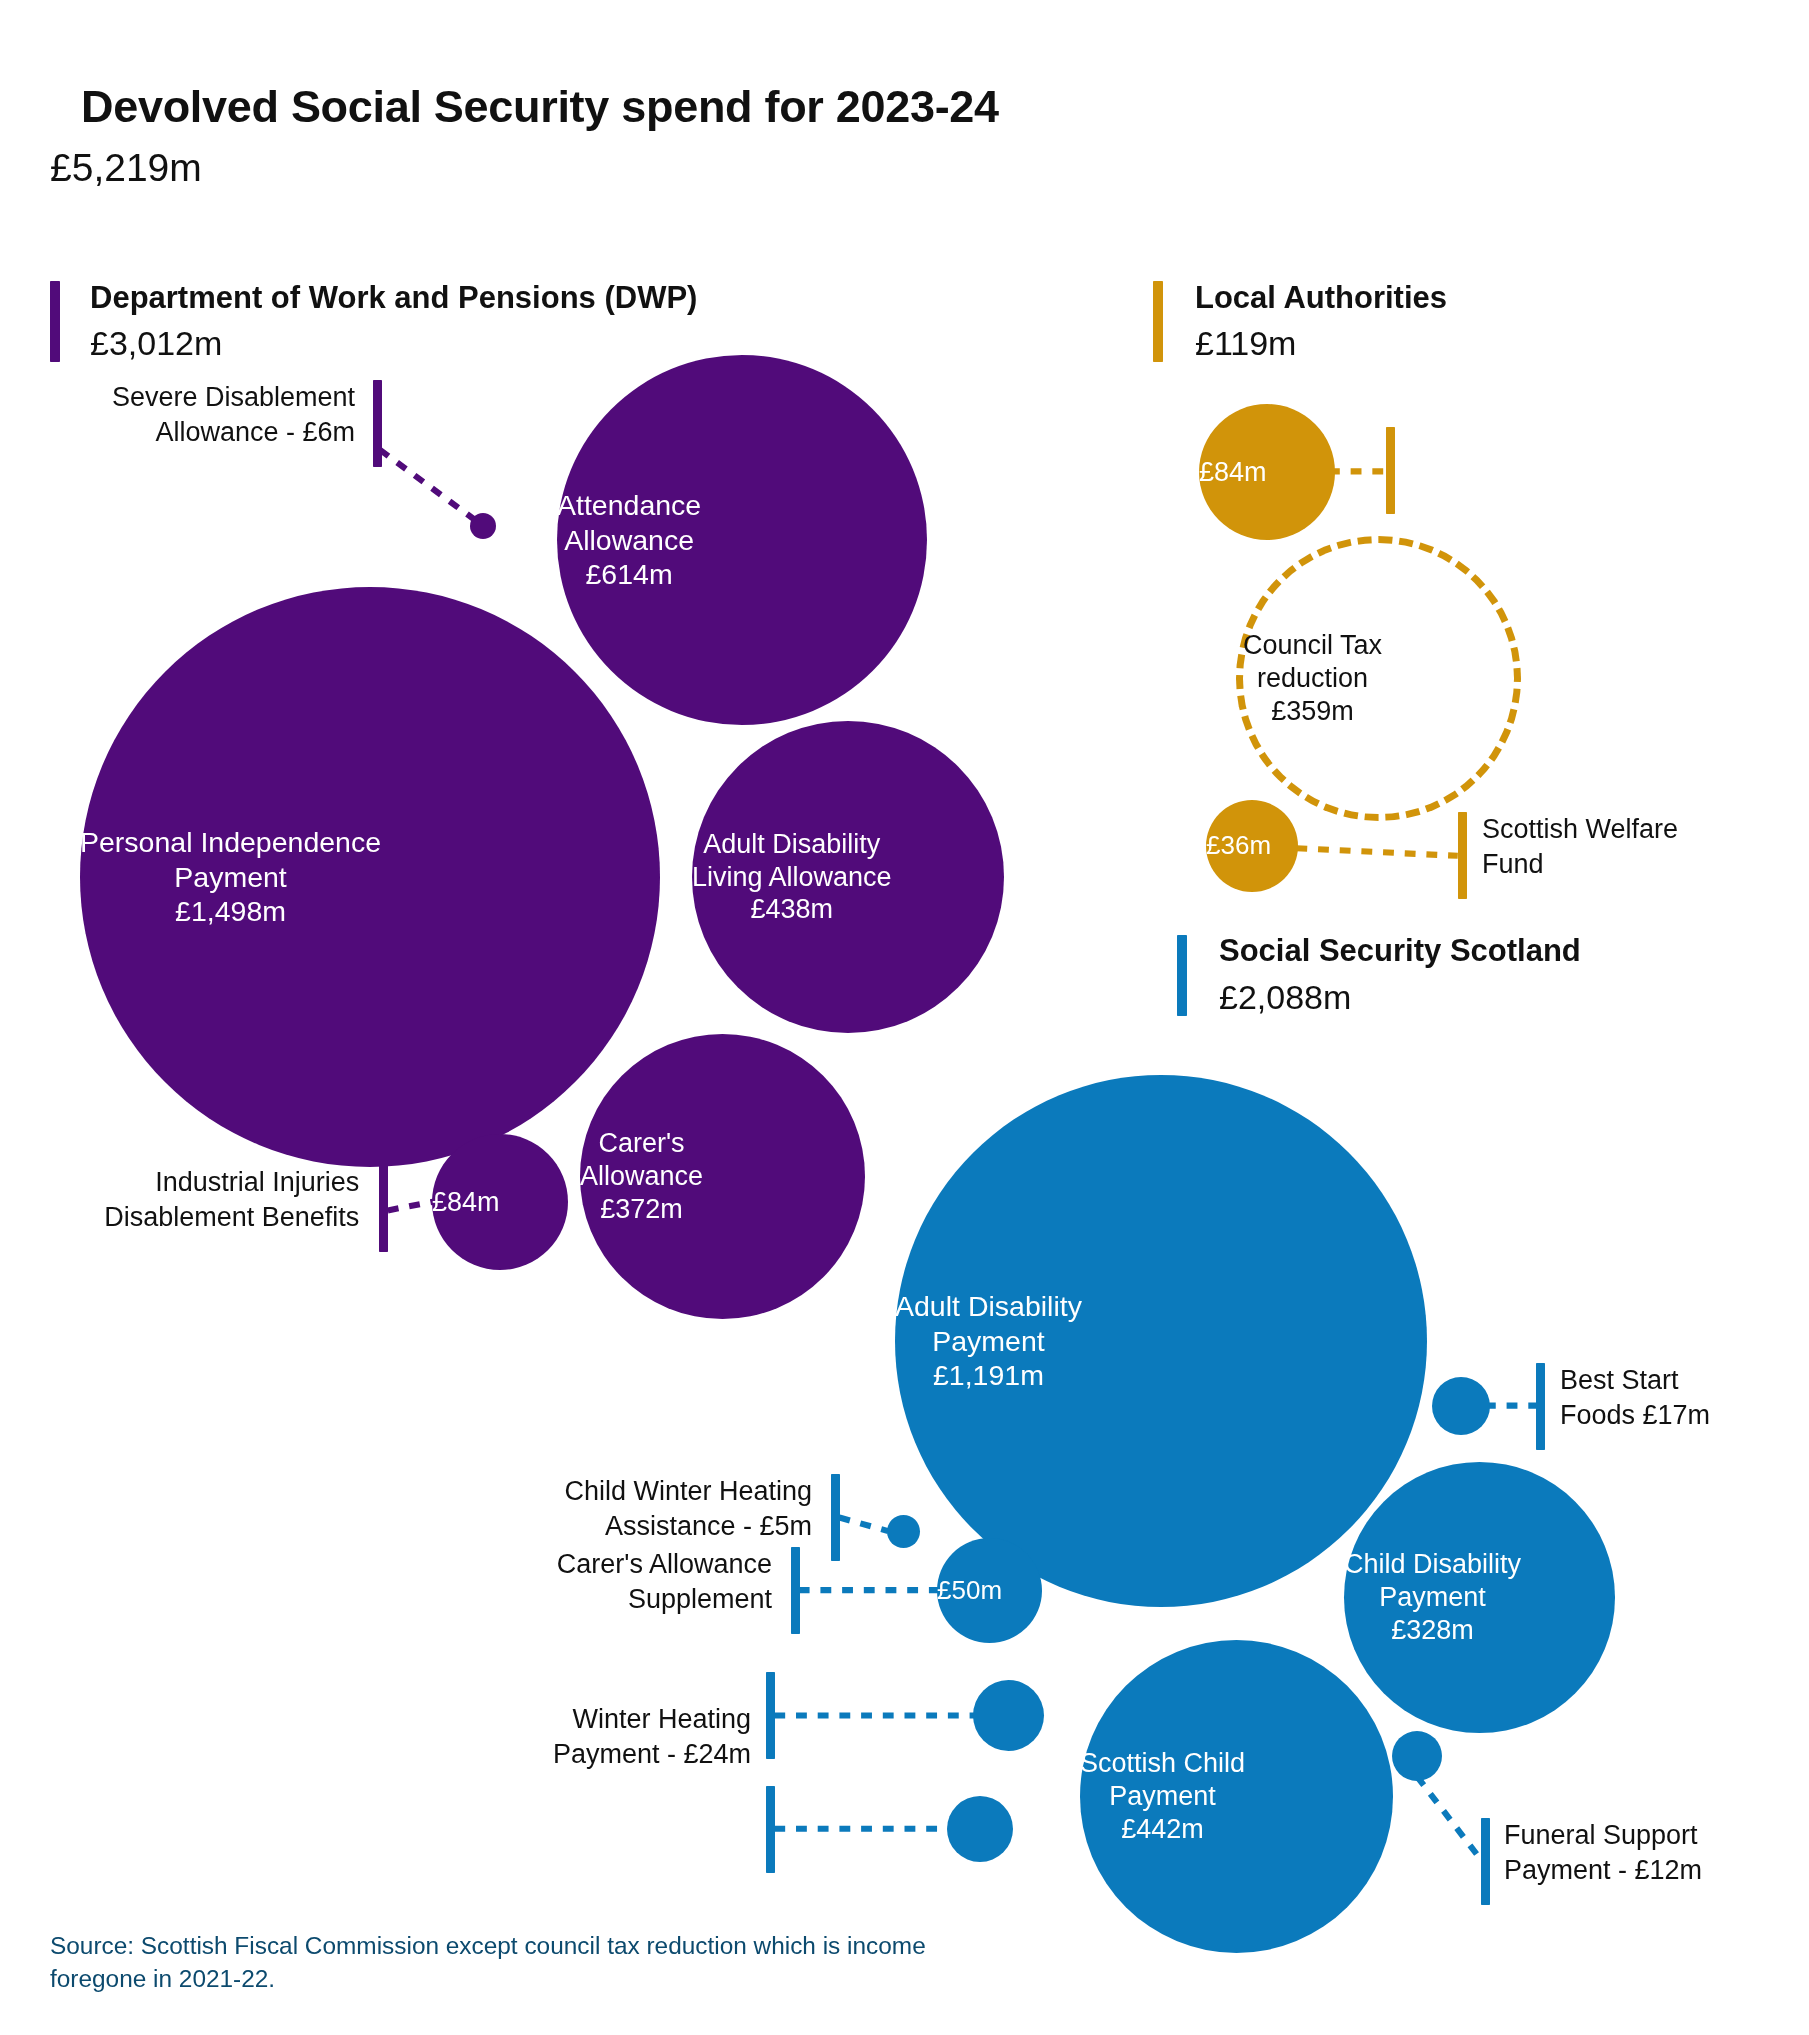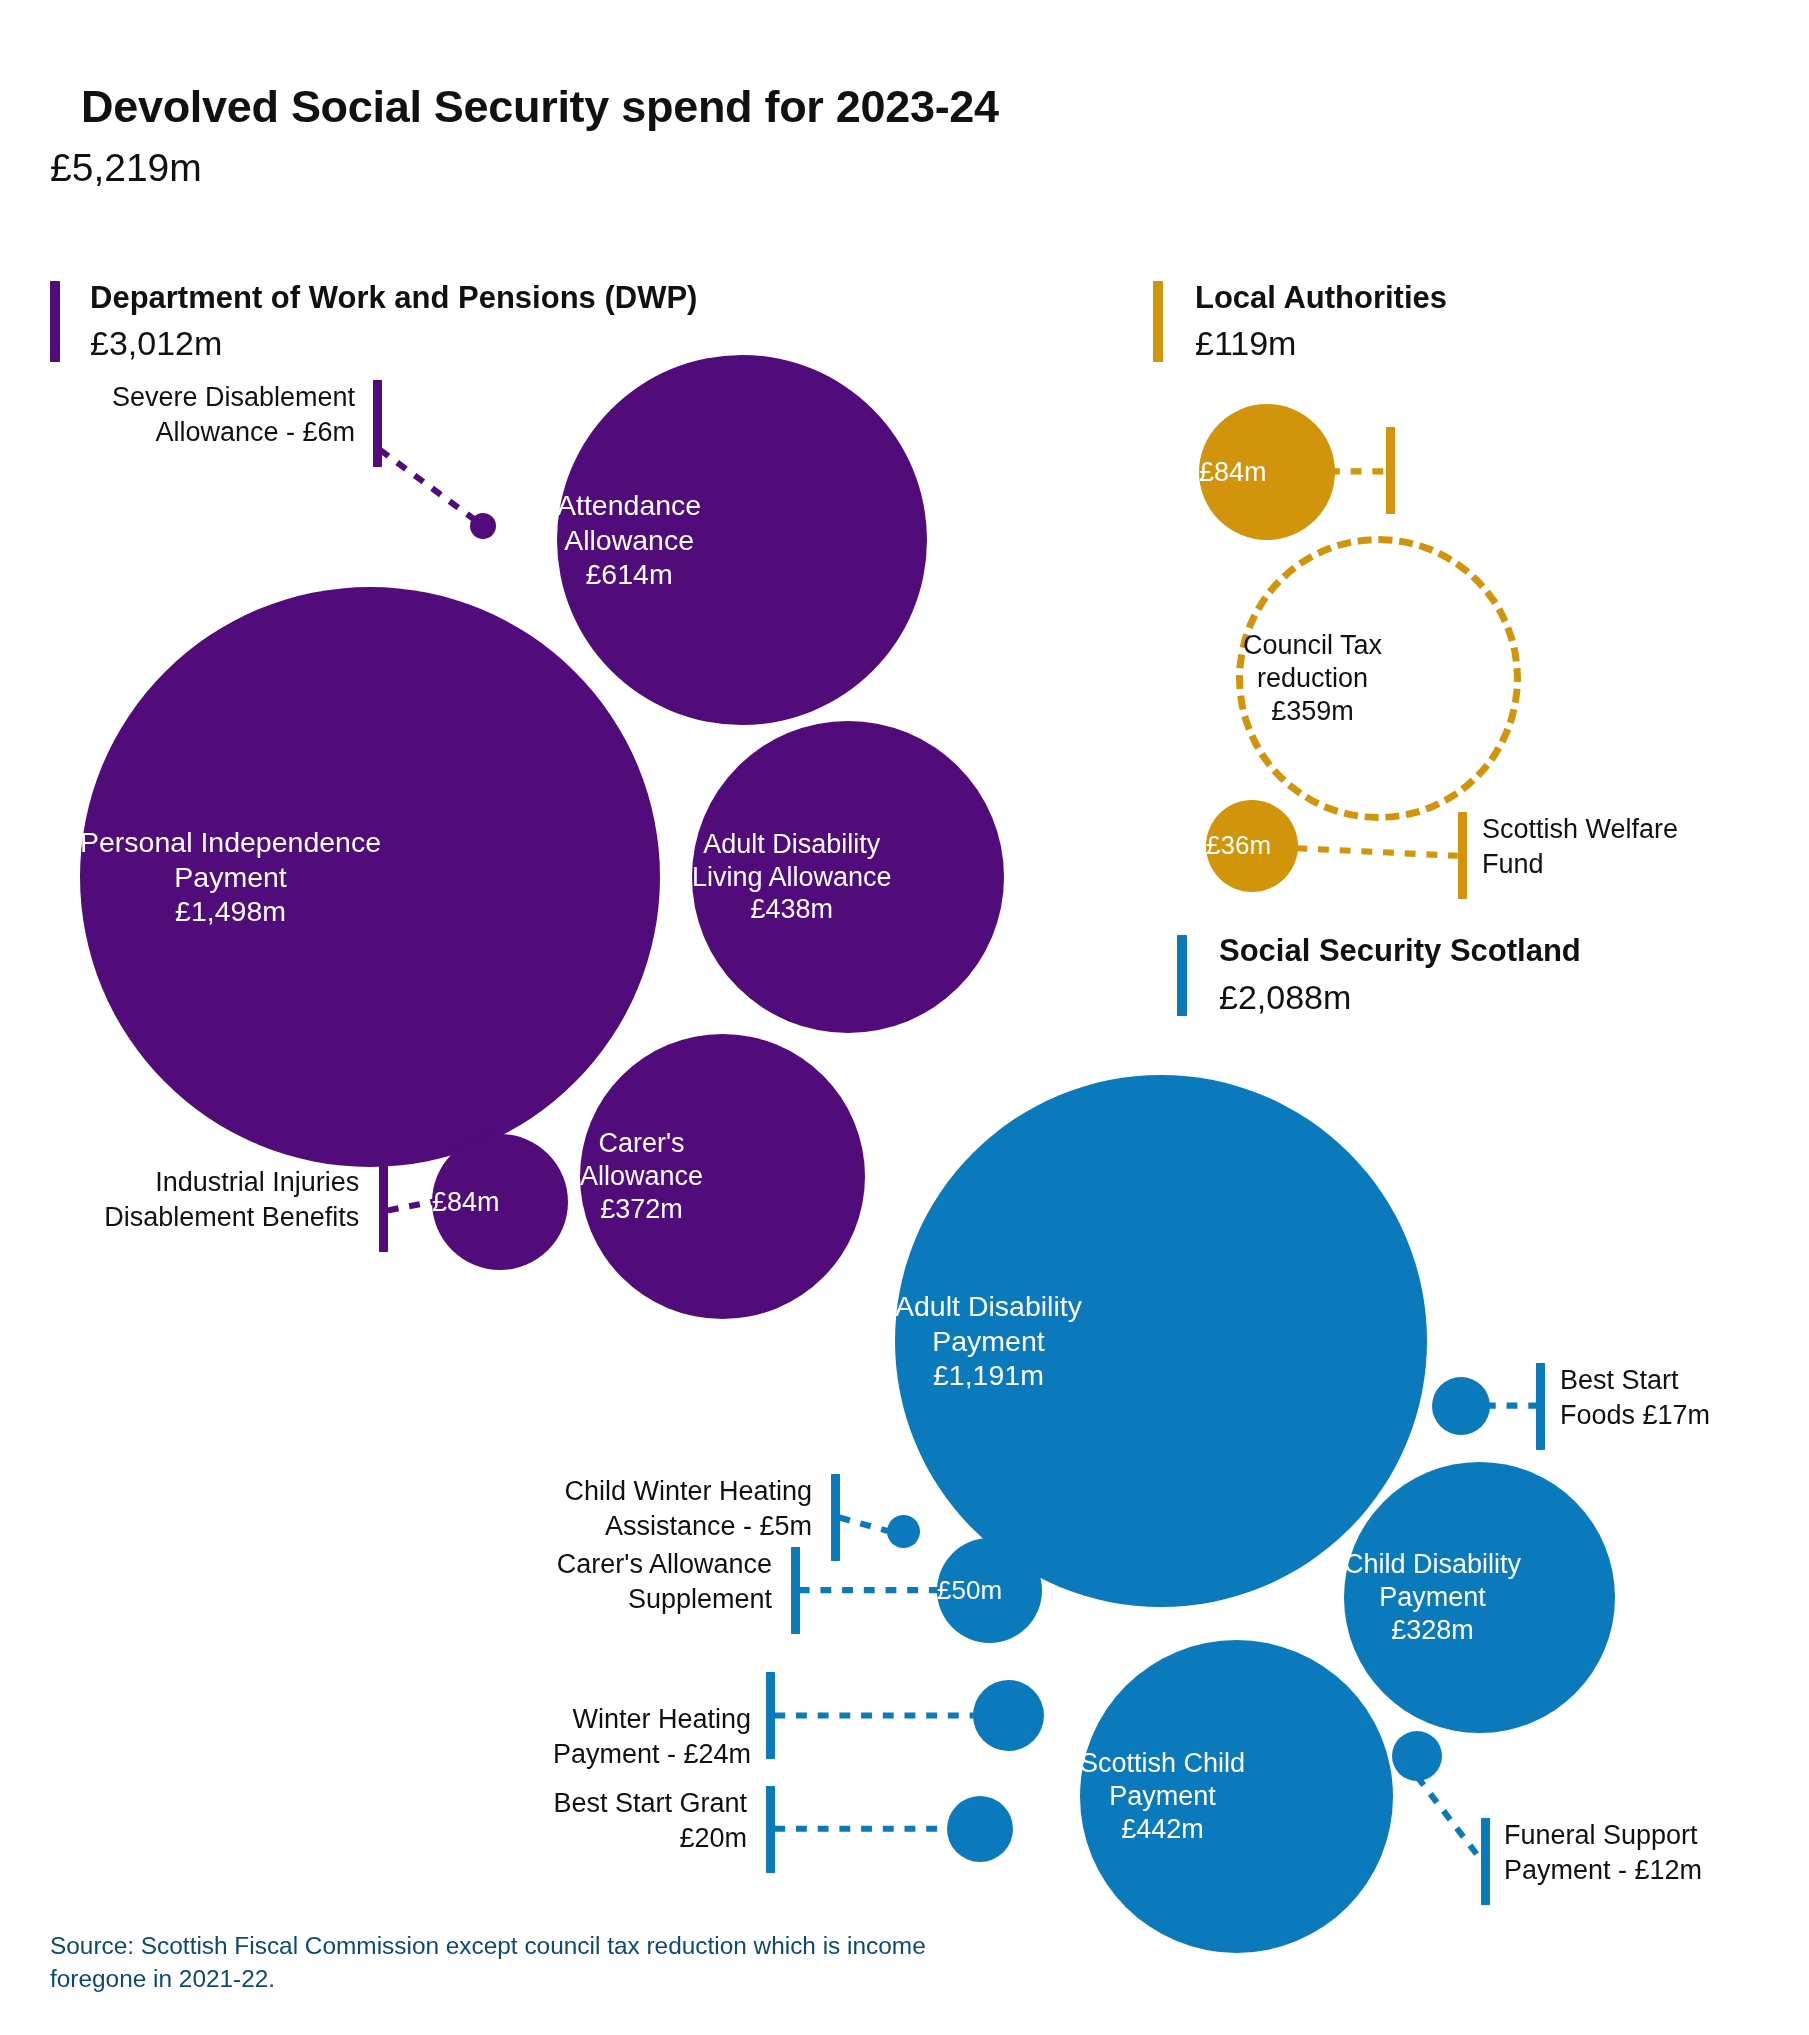--- a/index.html
+++ b/index.html
@@ -279,21 +279,19 @@
   <div class="tick sss" style="left:1481px; top:1818px; height:87px;"></div>
 
   <div class="callout left" style="left:1560px; top:1363px; width:244px;">Best Start
 Foods £17m</div>
   <div class="callout right" style="left:461px; top:1474px; width:351px;">Child Winter Heating
 Assistance - £5m</div>
   <div class="callout right" style="left:461px; top:1547px; width:311px;">Carer's Allowance
 Supplement</div>
   <div class="callout right" style="left:465px; top:1672px; width:286px;margin-top:30px;">Winter Heating
 Payment - £24m</div>
-  <div class="callout right" style="left:461px; top:1786px; width:286px;">Best Start Grant
-£20m</div>
   <div class="callout left" style="left:1504px; top:1818px; width:305px;">Funeral Support
 Payment - £12m</div>
 
   <div class="source">Source: Scottish Fiscal Commission except council tax reduction which is income foregone in 2021-22.</div>
 
 </div>
 
 
 </body></html>

